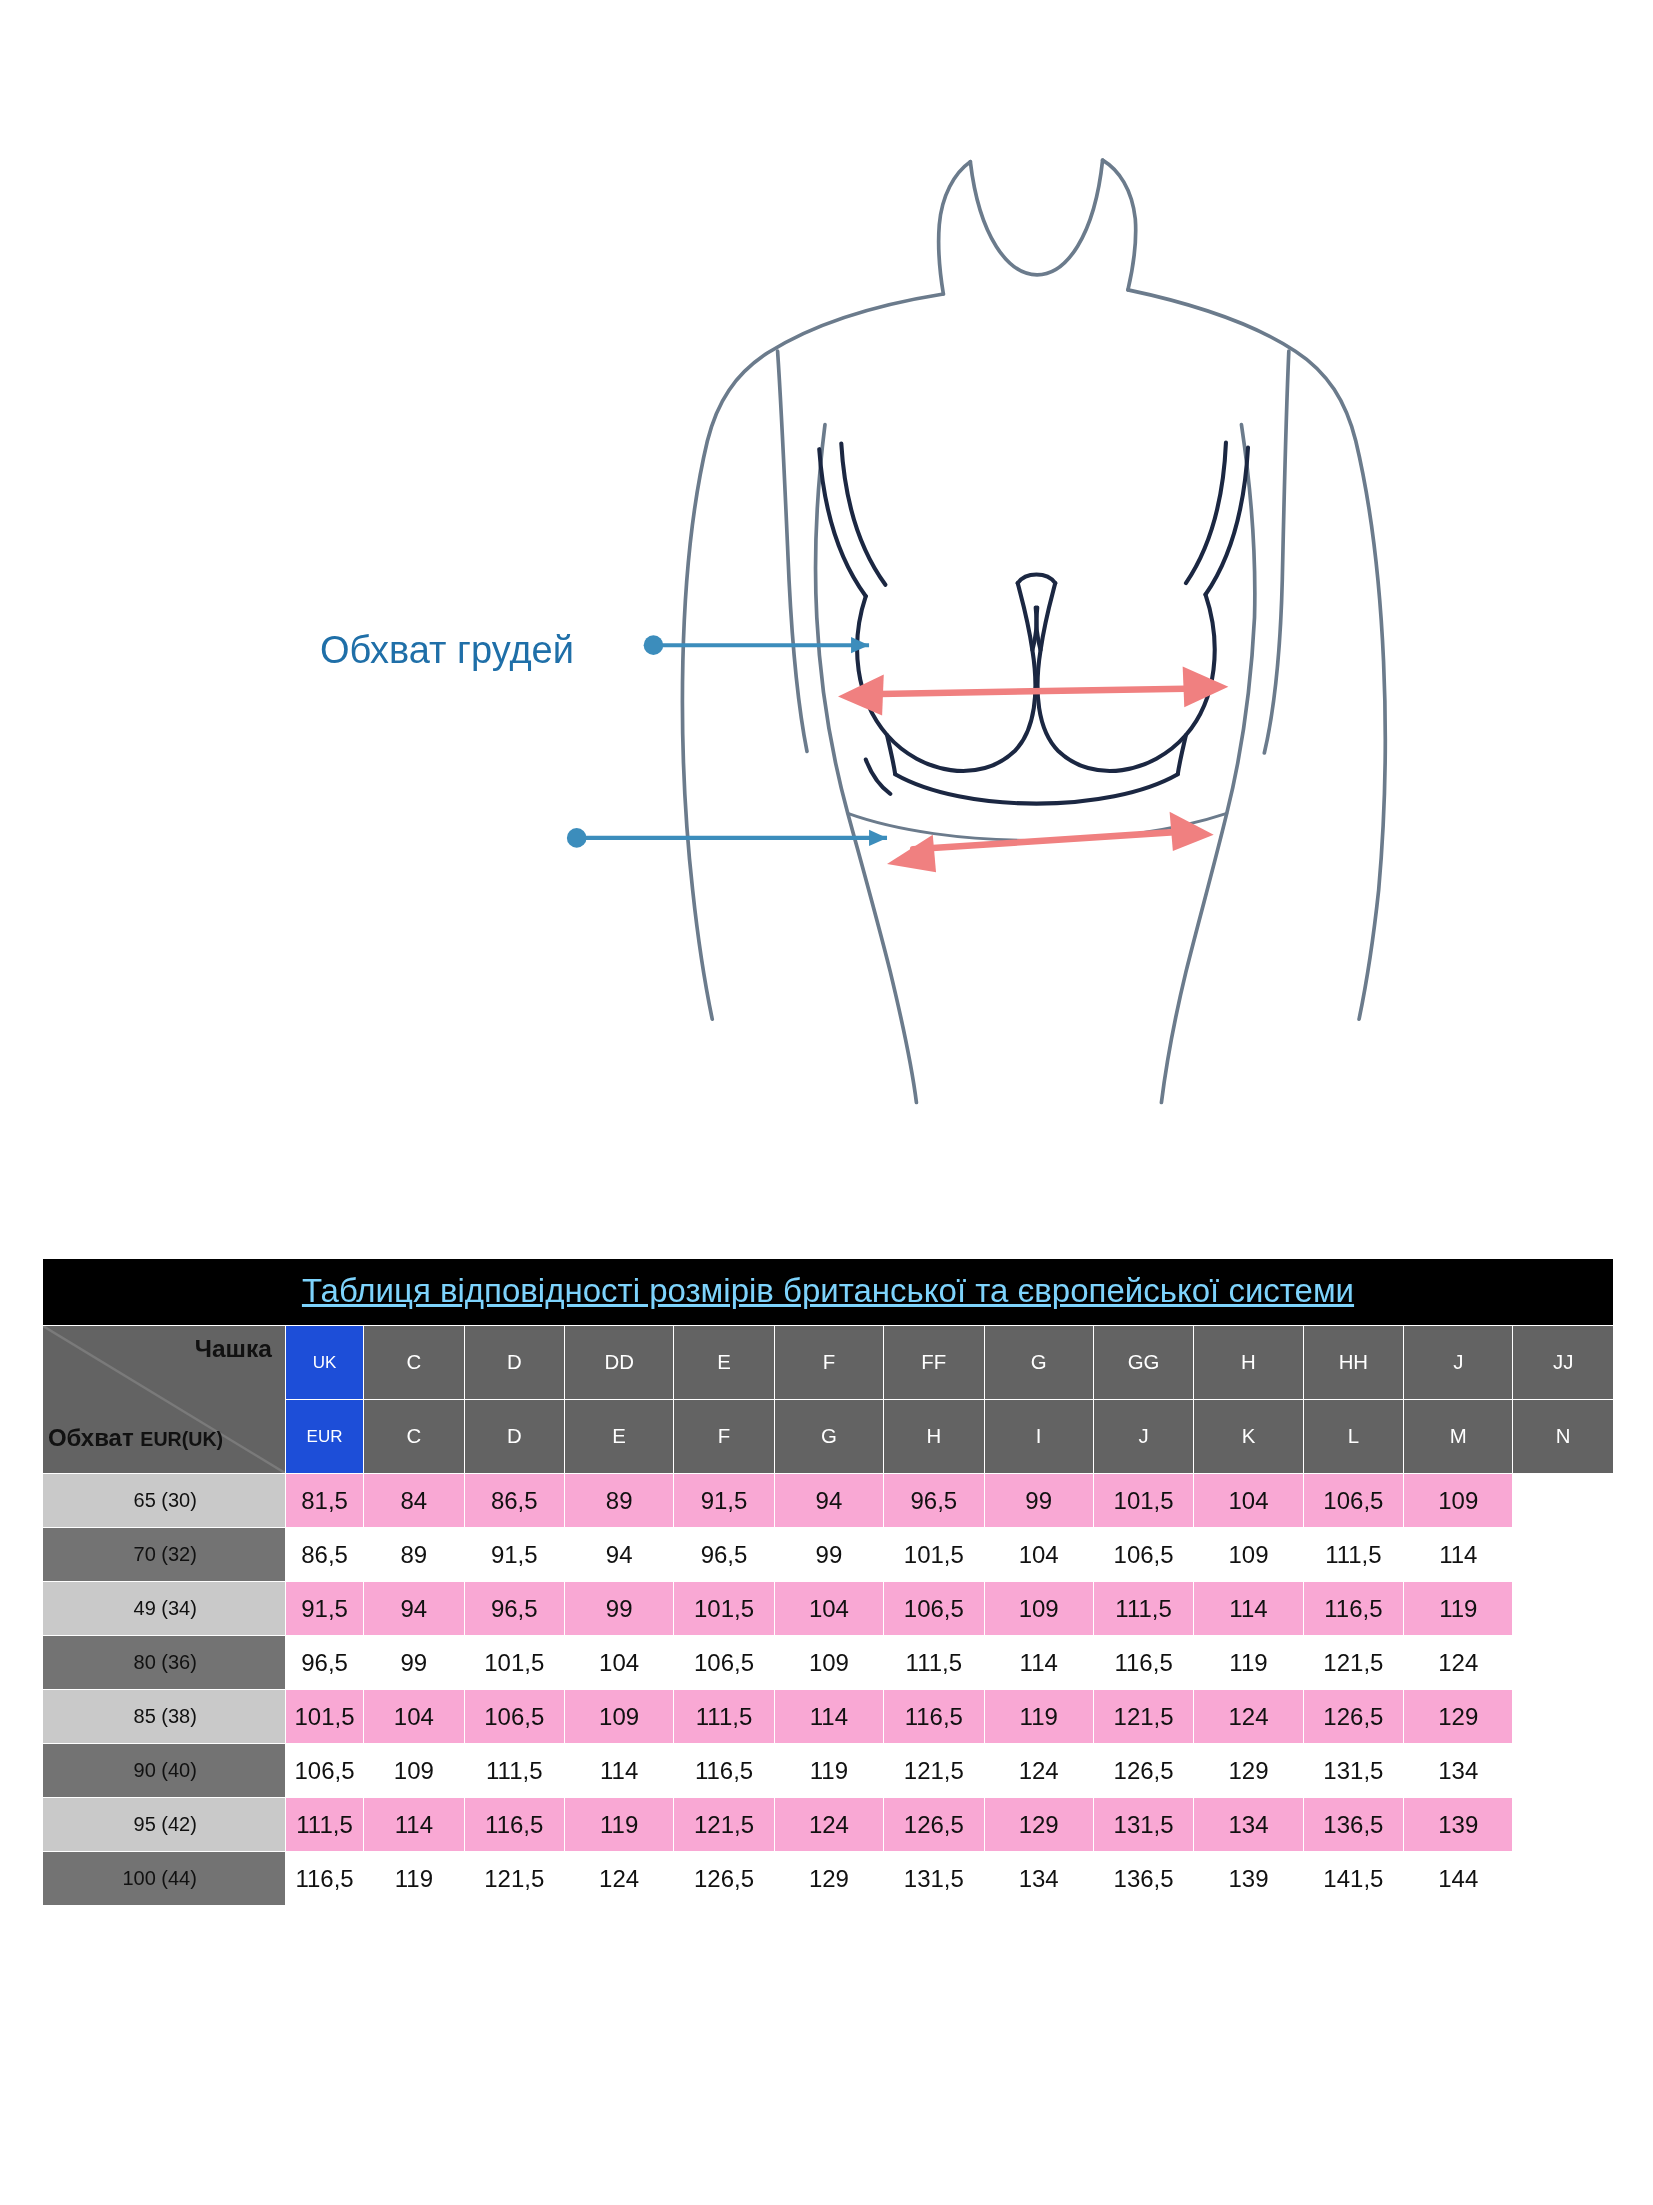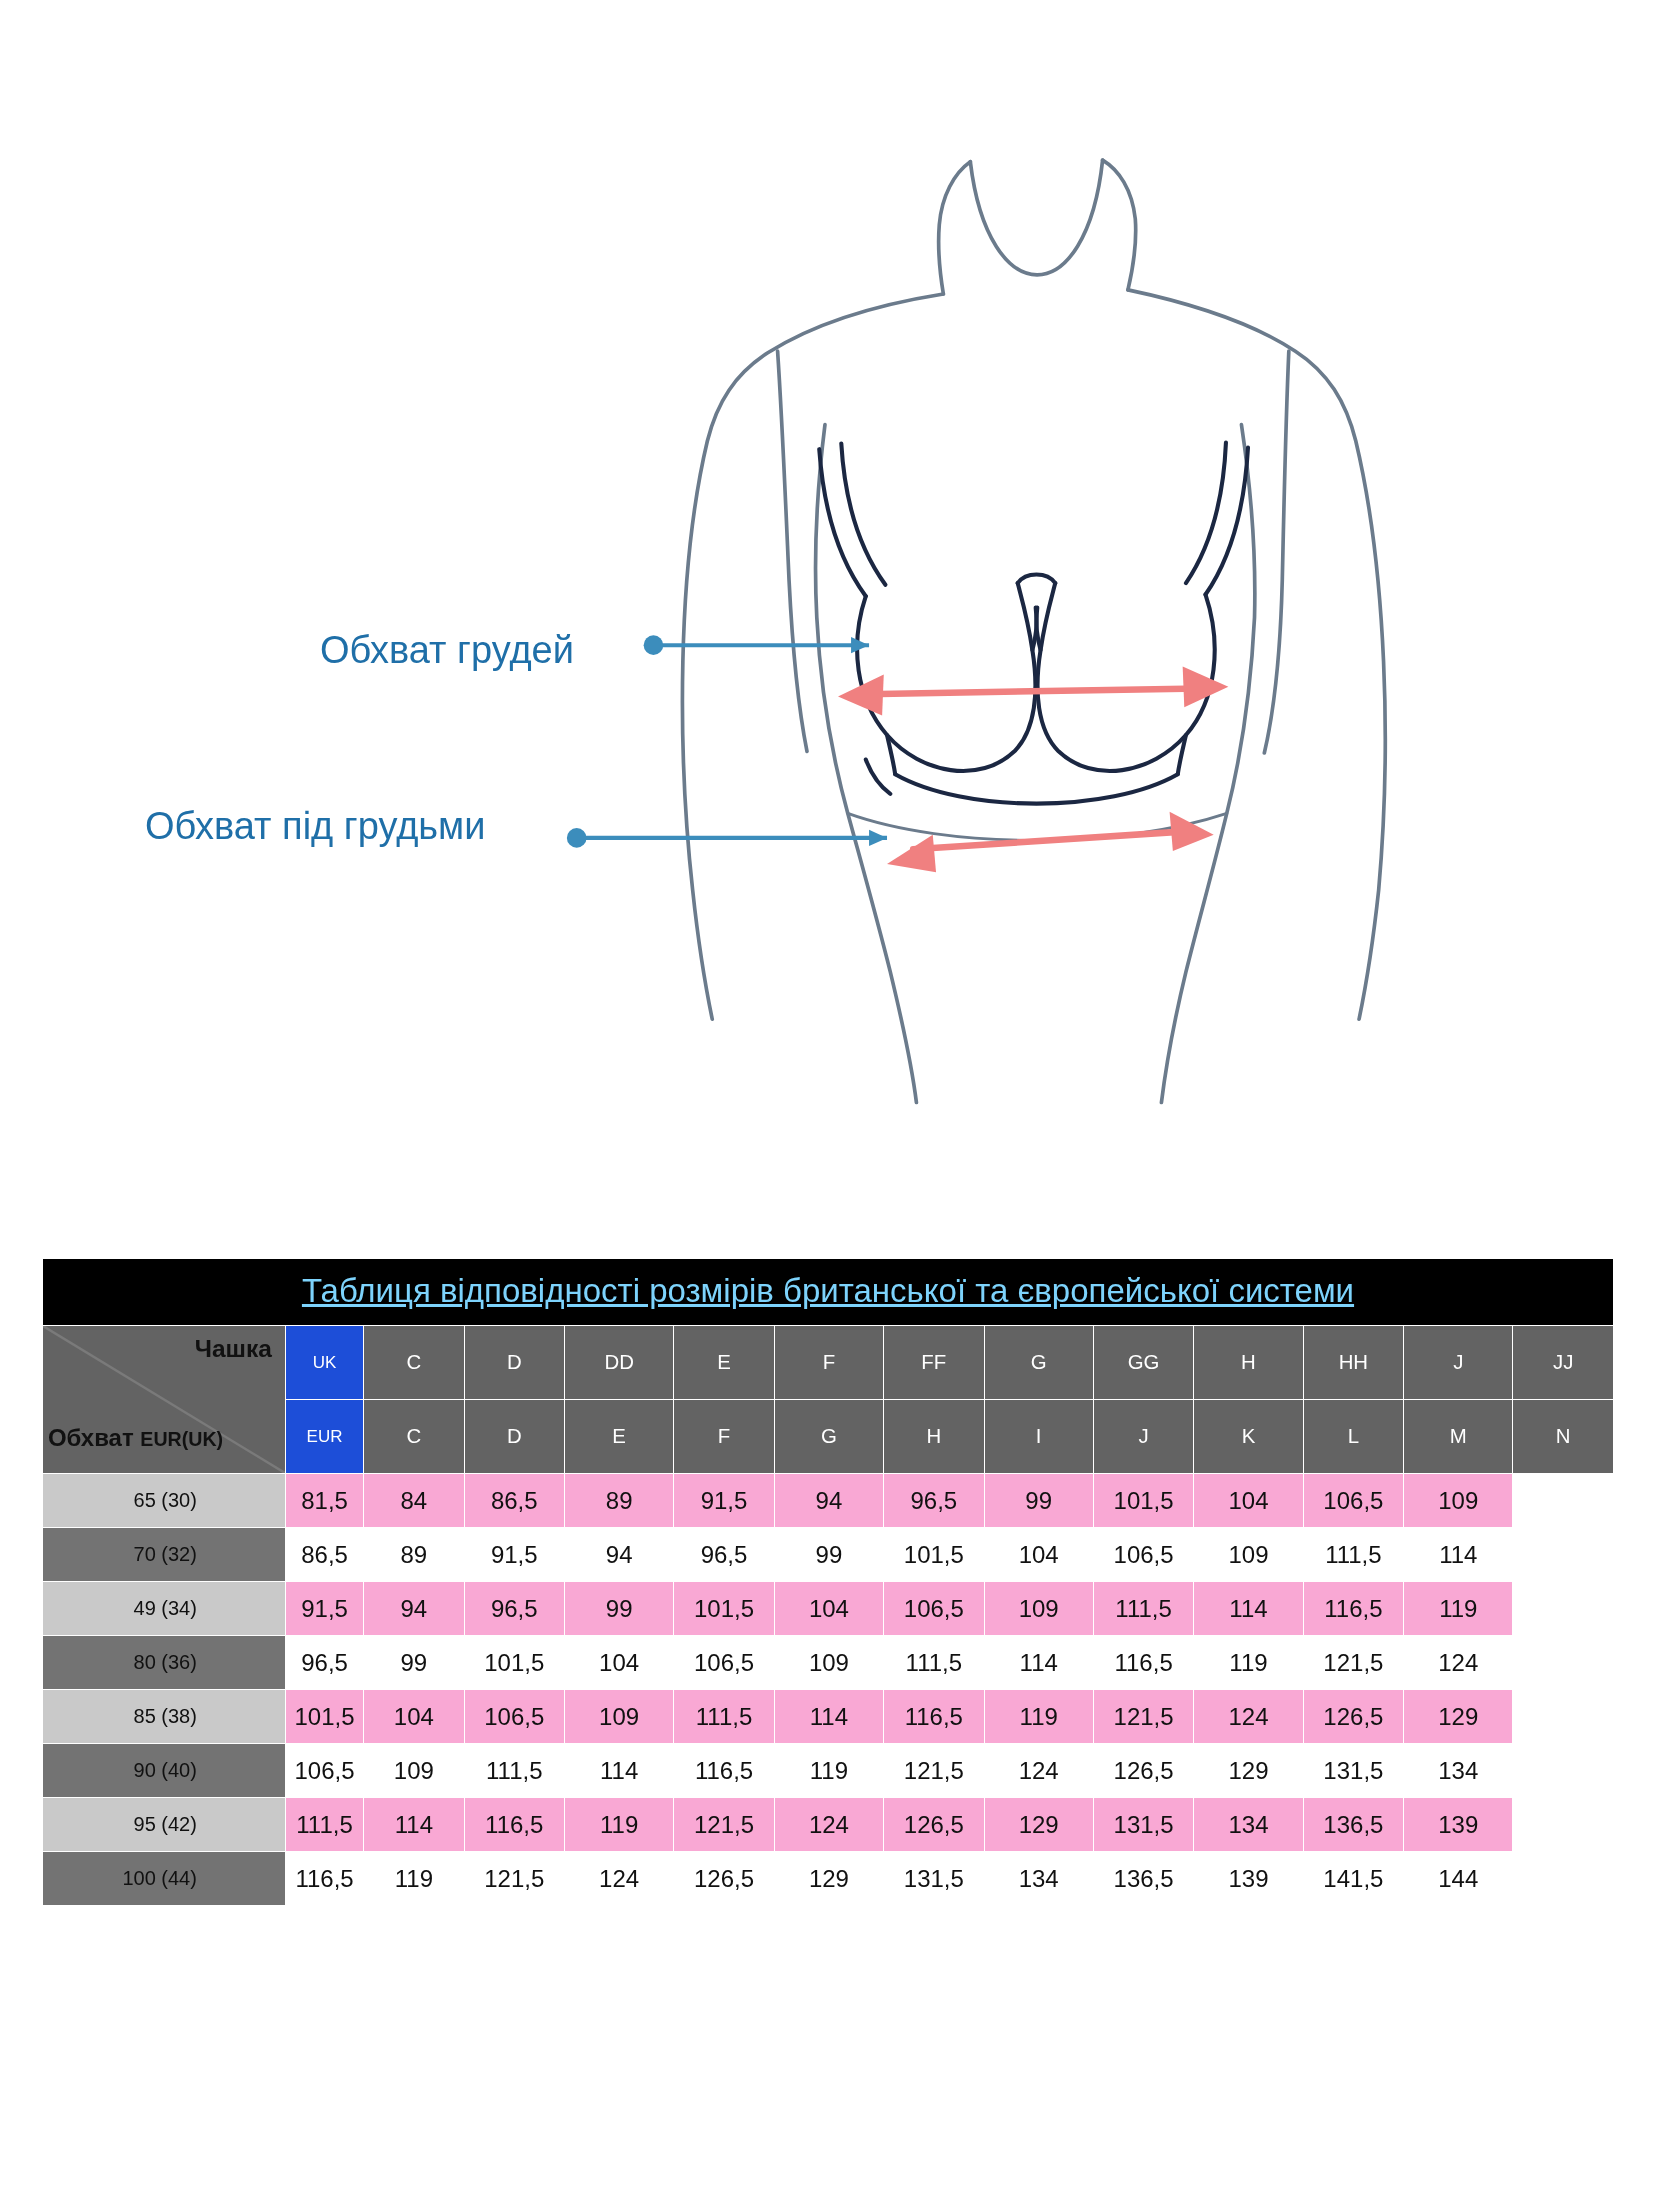--- a/index.html
+++ b/index.html
@@ -217,21 +217,20 @@
     </g>
 
     <g>
       <line x1="1118" y1="1040" x2="1452" y2="1018" stroke="#F08080" stroke-width="8" stroke-linecap="round"></line>
       <polygon points="1086,1058 1142,1022 1146,1068" fill="#F08080"></polygon>
       <polygon points="1486,1022 1432,994 1436,1042" fill="#F08080"></polygon>
     </g>
   </svg>
 
   <div class="callout-label" id="label-bust">Обхват грудей</div>
-  <div class="callout-label" id="label-underbust">Обхват під грудьми</div>
 </div>
 
 <div id="size-table-wrap">
   <table class="size-table">
     <colgroup>
       <col style="width:242px">
       <col style="width:78px">
       <col style="width:100px">
       <col style="width:100px">
       <col style="width:109px">

